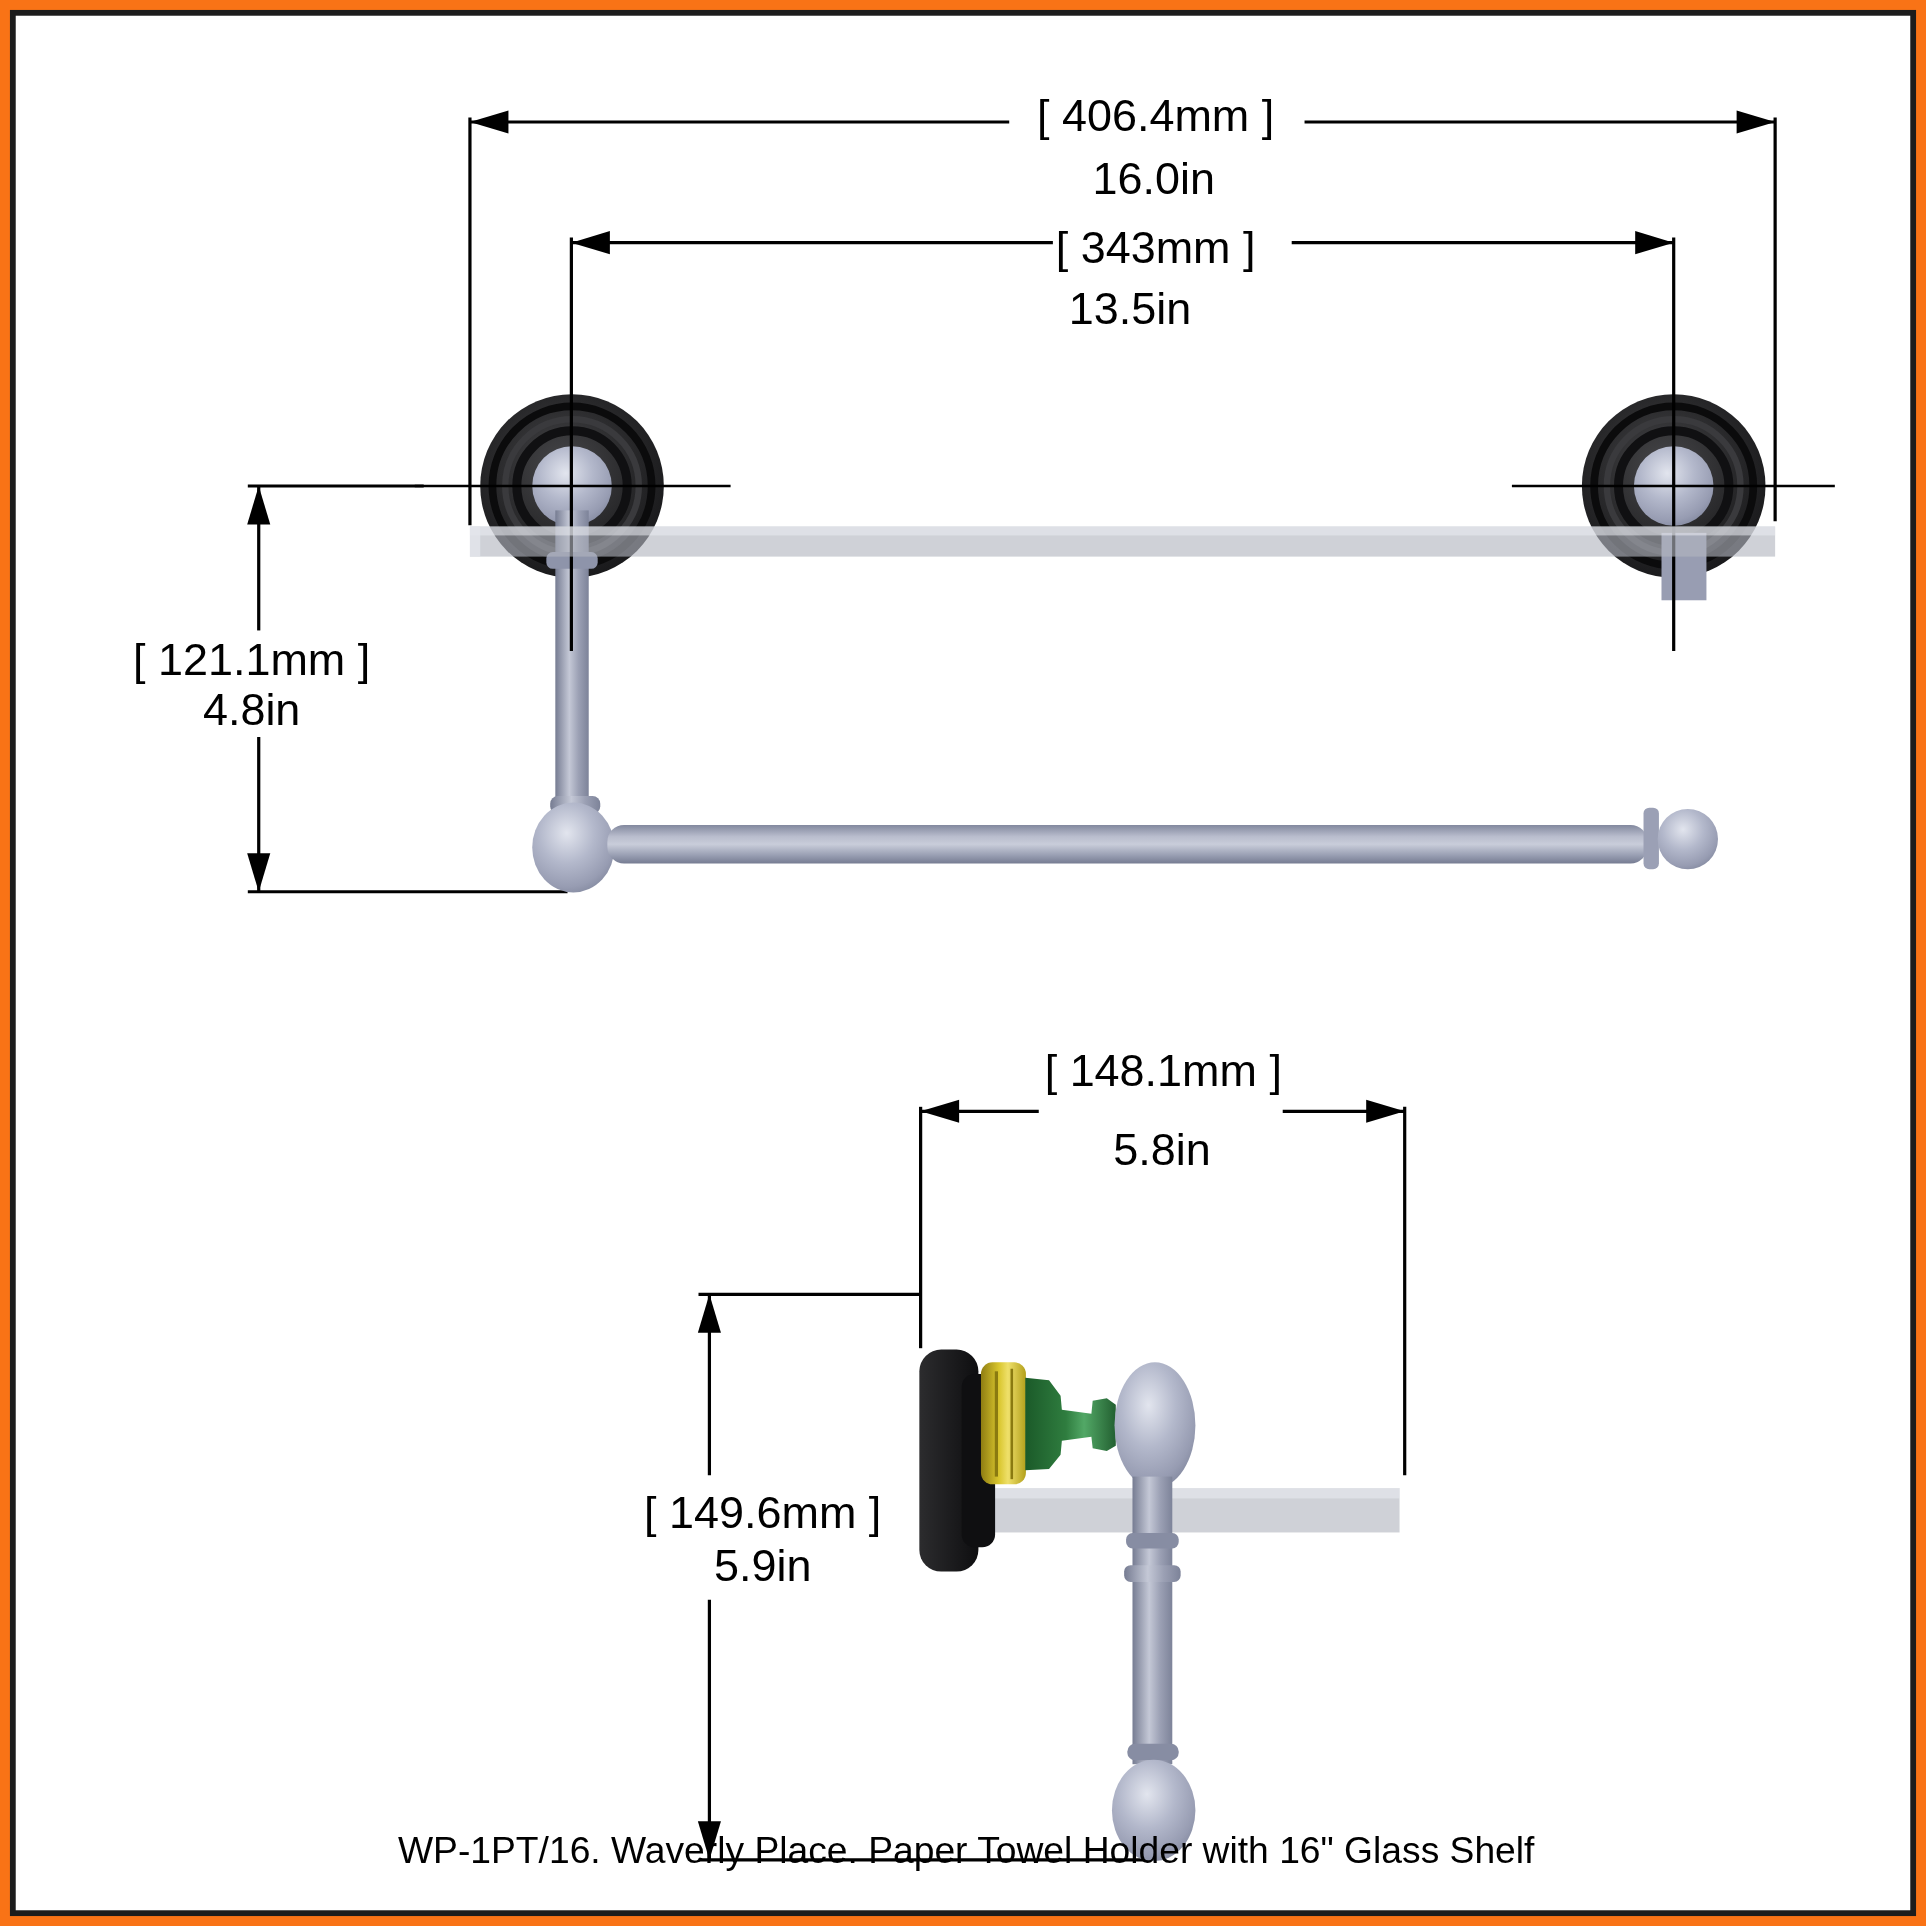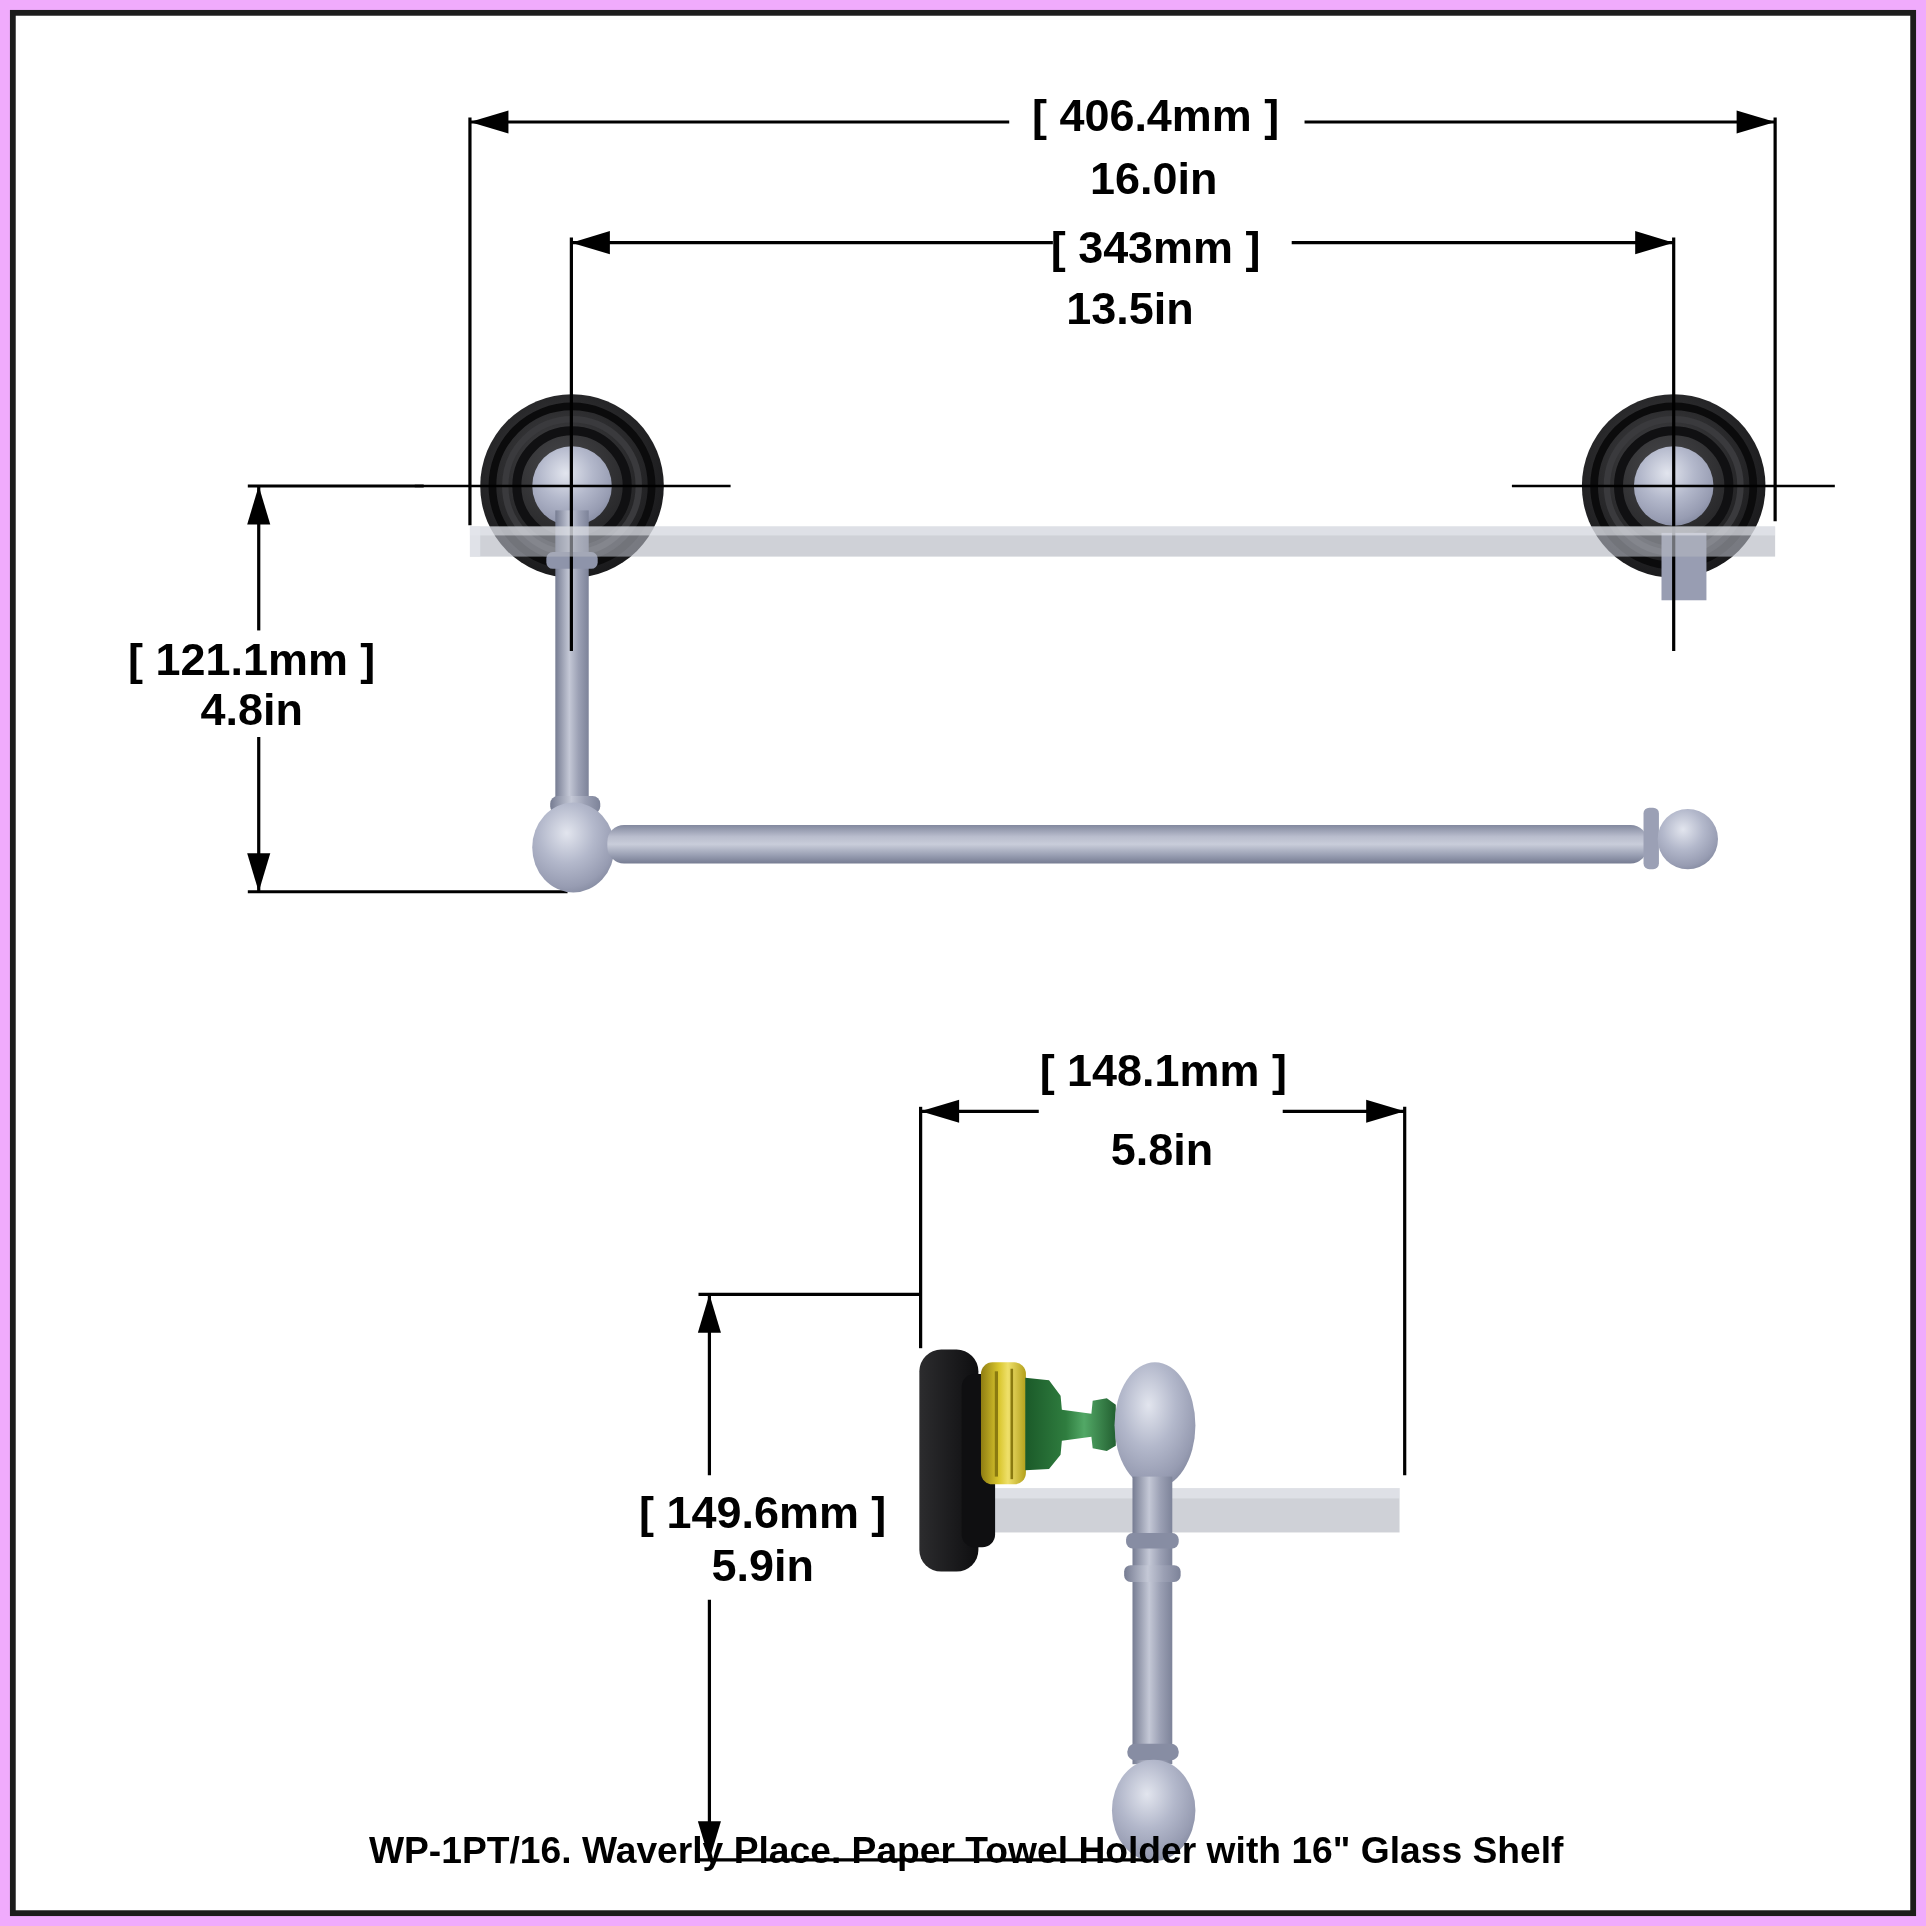--- a/index.html
+++ b/index.html
@@ -1,16 +1,16 @@
 <!DOCTYPE html>
 <html style="font-size:10.3px"><head>
 <meta charset="utf-8">
 <style>
   html,body{margin:0;padding:0;background:#ffffff;}
-  #stage{position:relative;width:1926px;height:1926px;background:#f0abfc;overflow:hidden;font-weight:bold;}
+  #stage{position:relative;width:1926px;height:1926px;background:#f97316;overflow:hidden;}
   svg{display:block;}
   text{font-family:"Liberation Sans","DejaVu Sans",sans-serif;fill:#000000;}
   .dimtxt{font-size:70px;}
   .captxt{font-size:58px;}
   .ln{stroke:#000000;stroke-width:5;fill:none;}
   .cl{stroke:#000000;stroke-width:4;fill:none;}
   .arr{fill:#000000;stroke:none;}
 </style>
 </head>
 <body>

